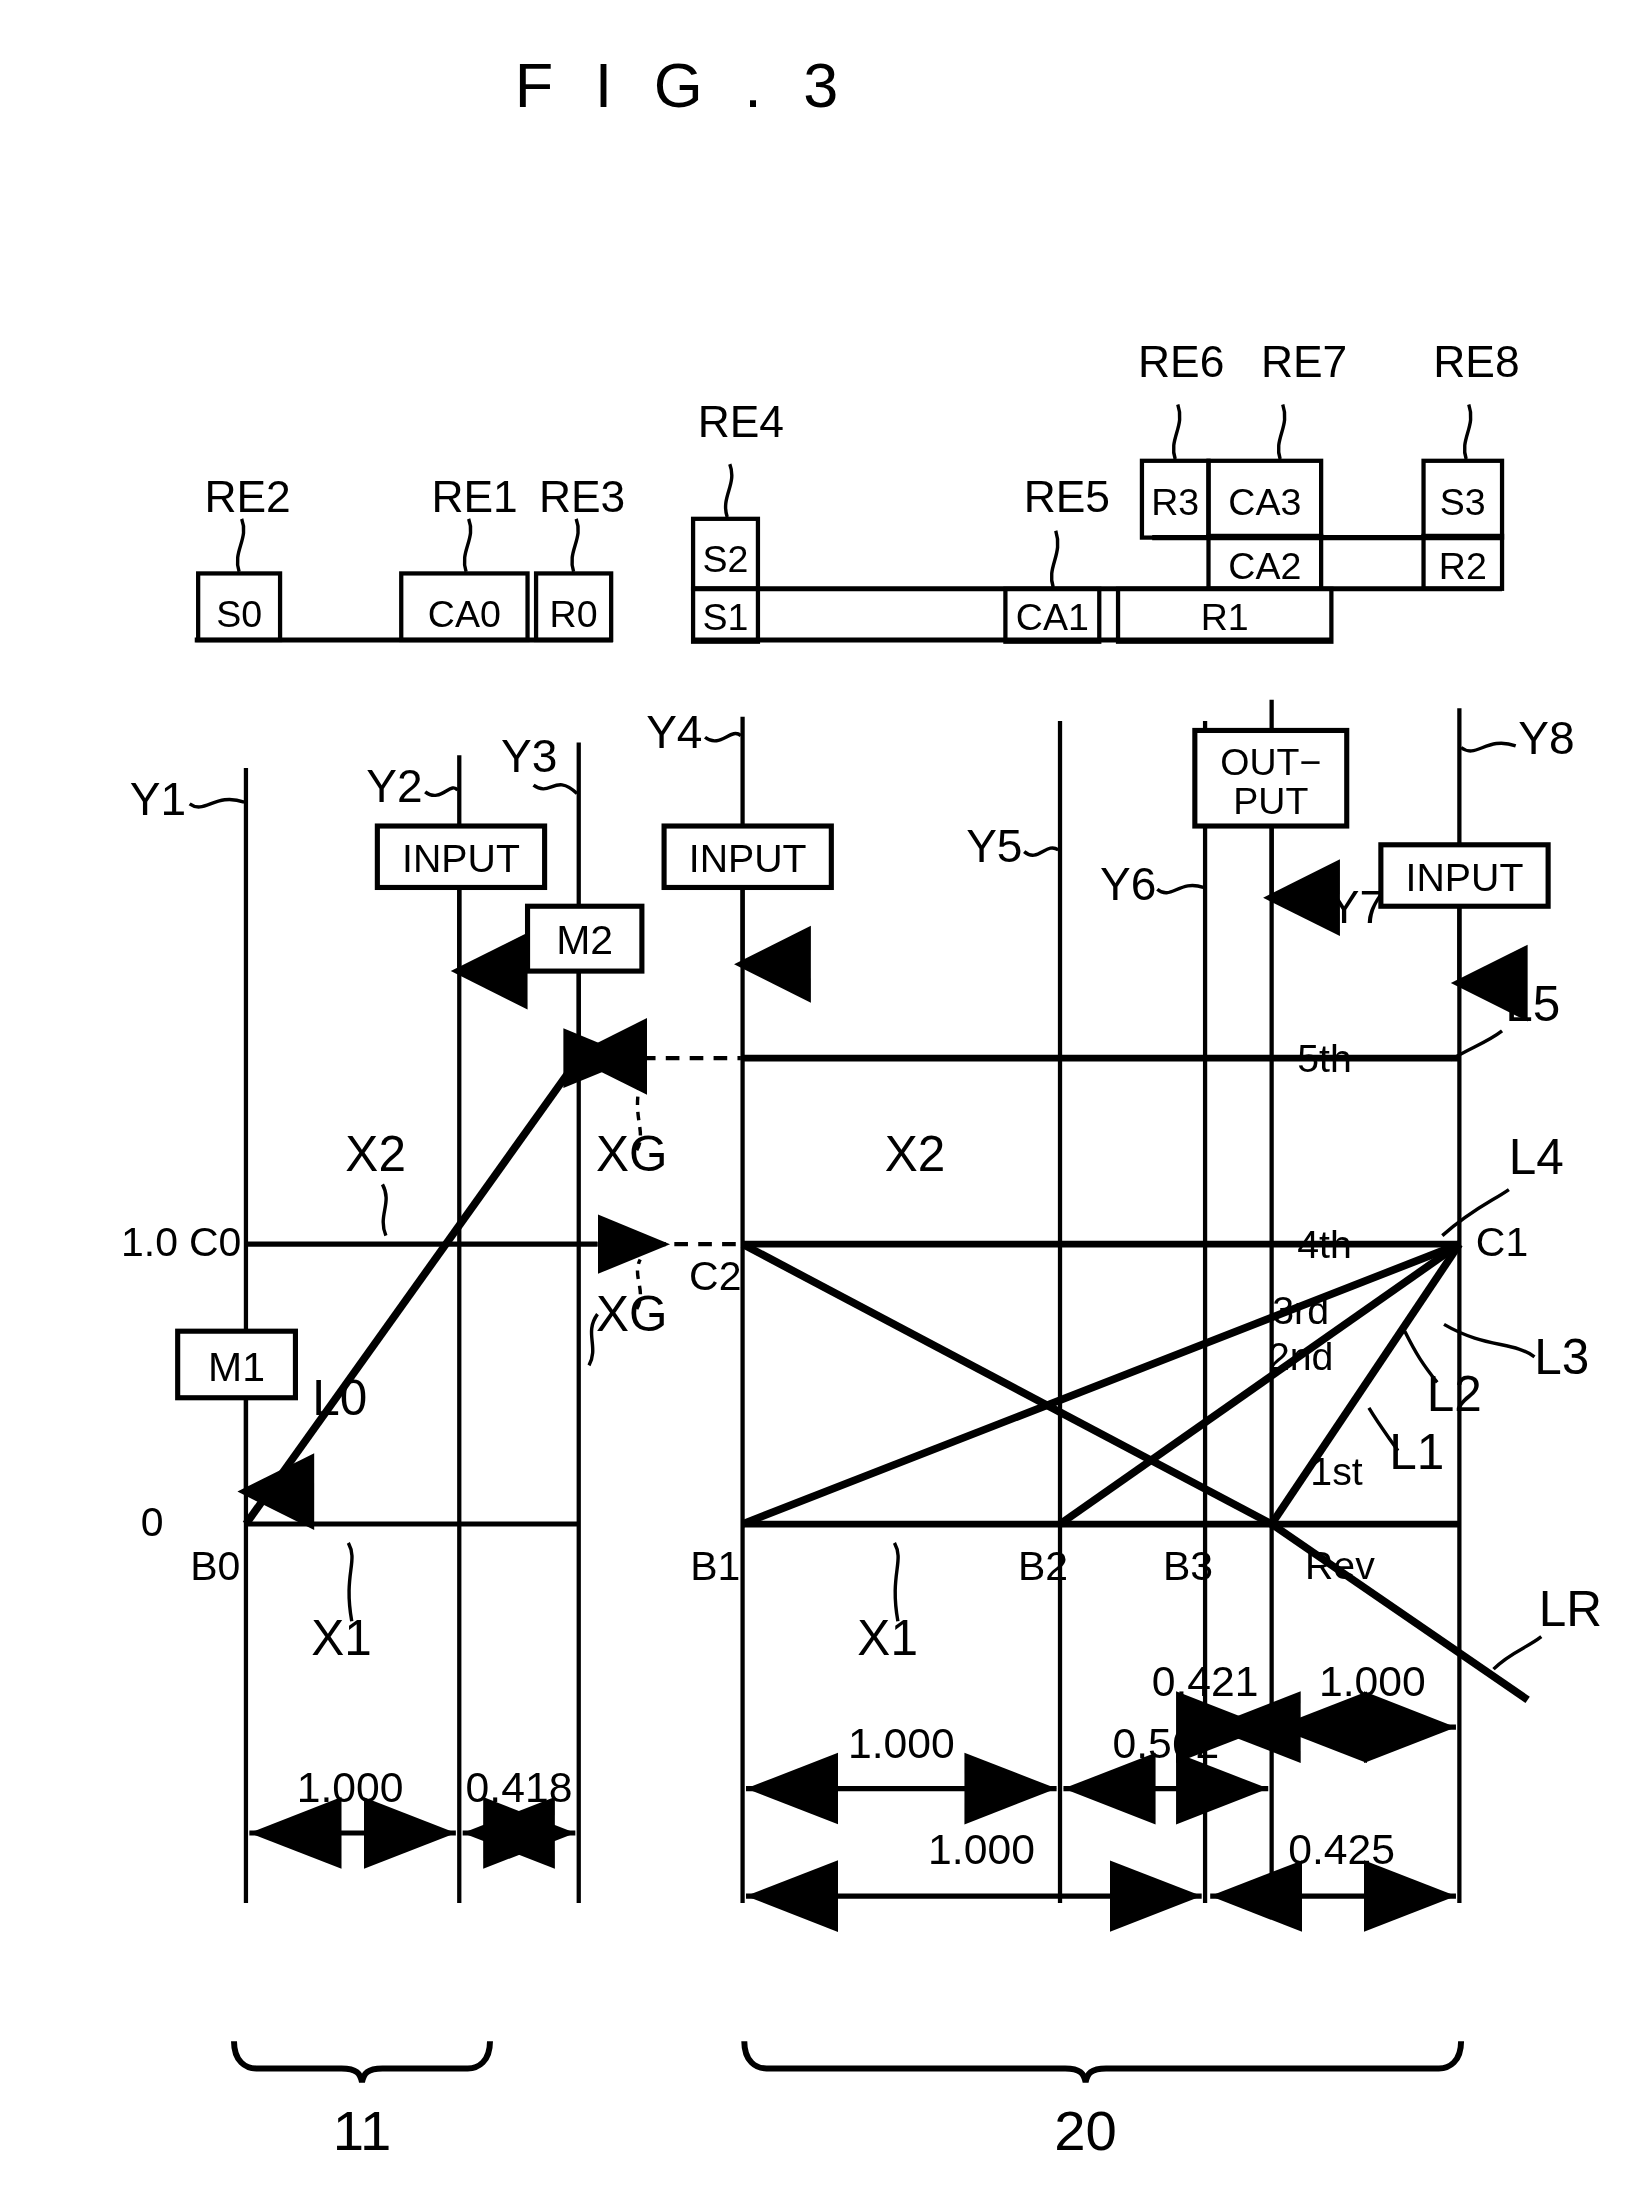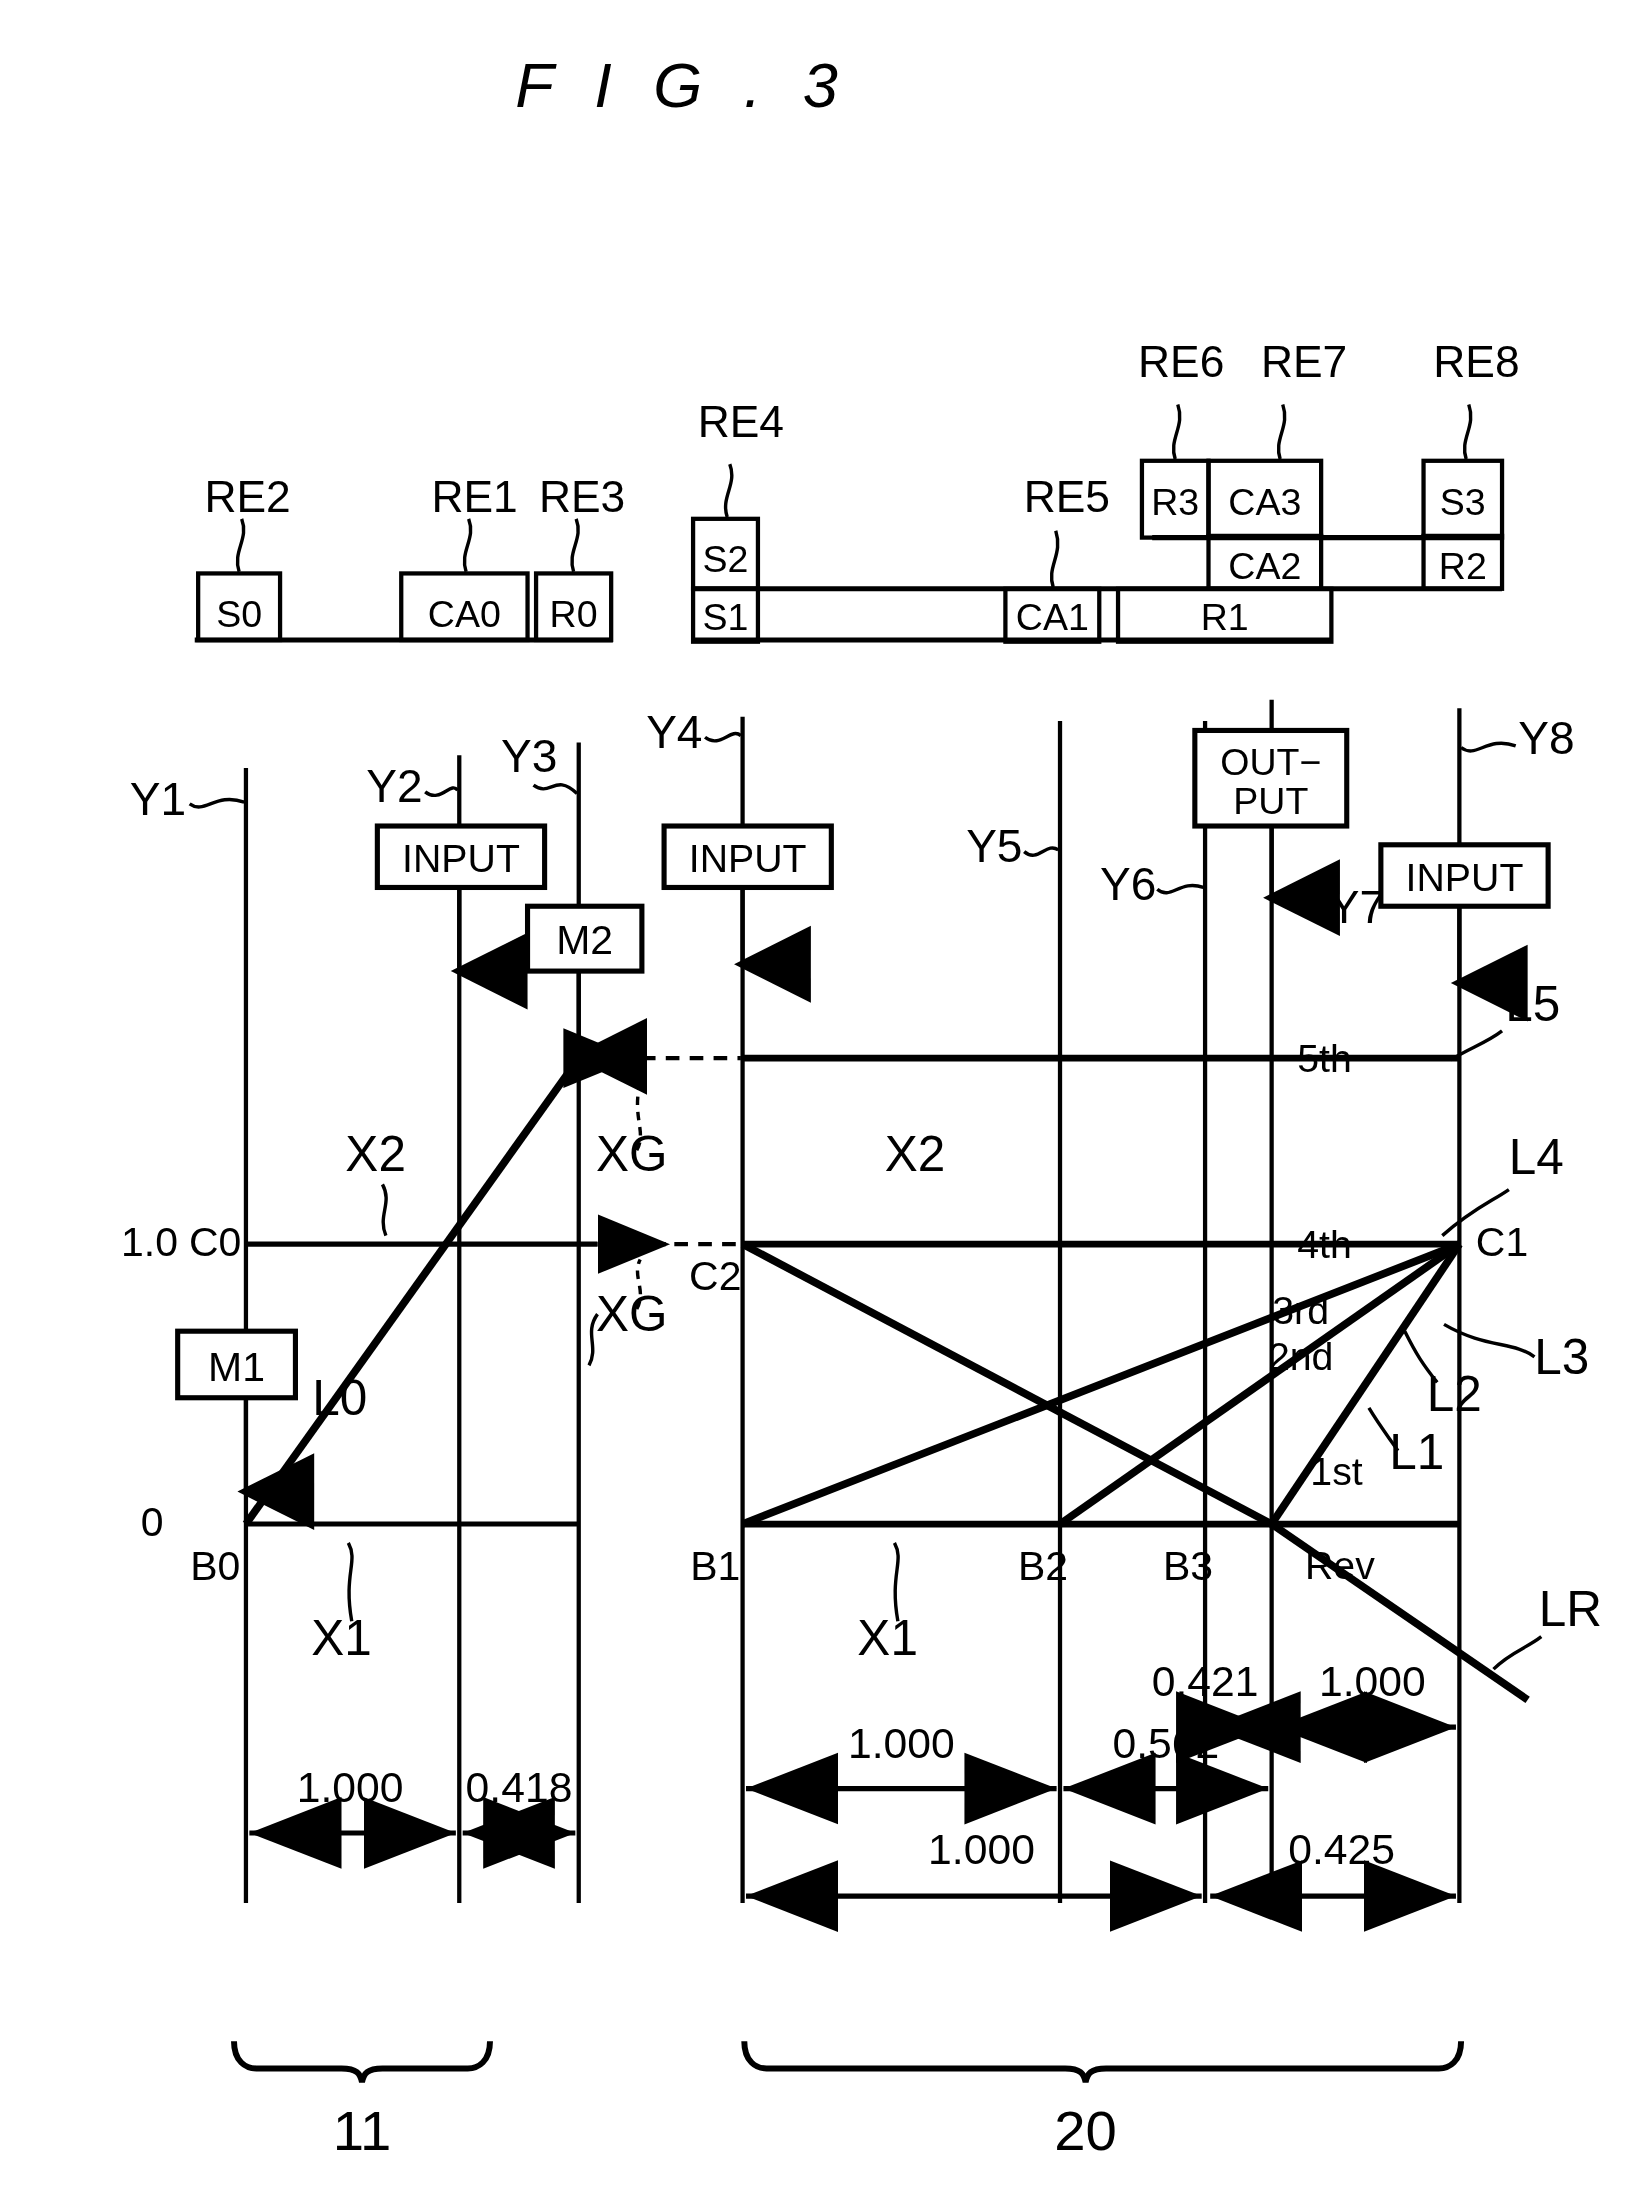--- a/index.html
+++ b/index.html
@@ -1,17 +1,17 @@
 <!DOCTYPE html>
 <html style="font-size:13.7px"><head>
 <meta charset="utf-8">
 <style>
   html,body{margin:0;padding:0;background:#fff;}
   body{width:1649px;height:2205px;position:relative;font-family:"Liberation Sans",sans-serif;color:#000;overflow:hidden;}
-  .fig-title{position:absolute;left:0;top:49px;width:1365px;text-align:center;font-size:63px;letter-spacing:12px;font-weight:500;font-style:italic;}
+  .fig-title{position:absolute;left:0;top:49px;width:1365px;text-align:center;font-size:63px;letter-spacing:12px;font-weight:500;}
   svg{position:absolute;left:0;top:0;width:1649px;height:2205px;}
   .t{font-family:"Liberation Sans",sans-serif;fill:#000;}
 </style>
 </head>
 <body>
 
 <div class="fig-title">F I G . 3</div>
 
 <svg viewBox="0 0 1932 2584" xmlns="http://www.w3.org/2000/svg">
   <defs>

